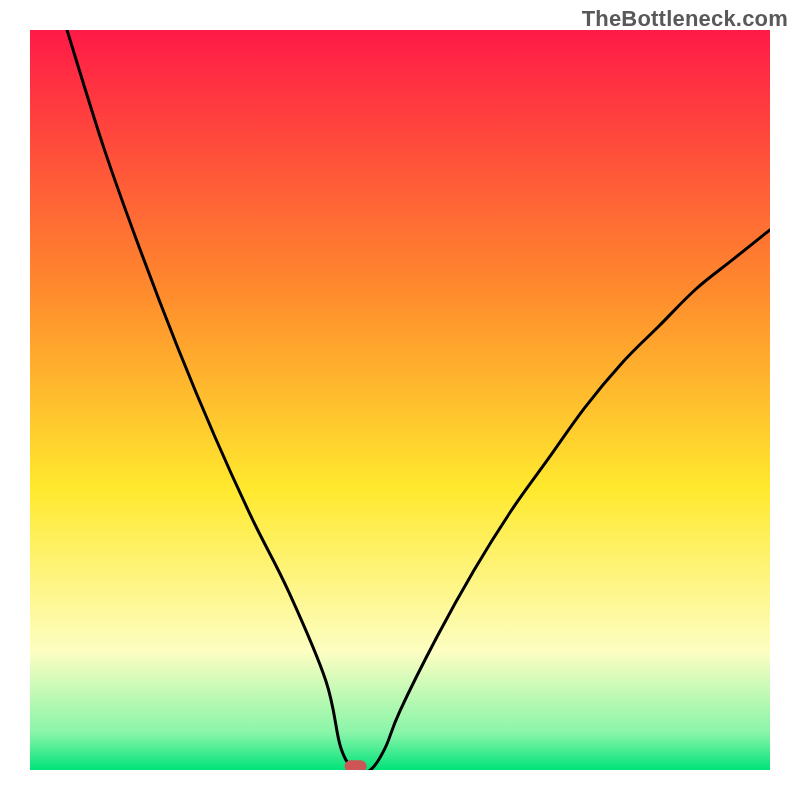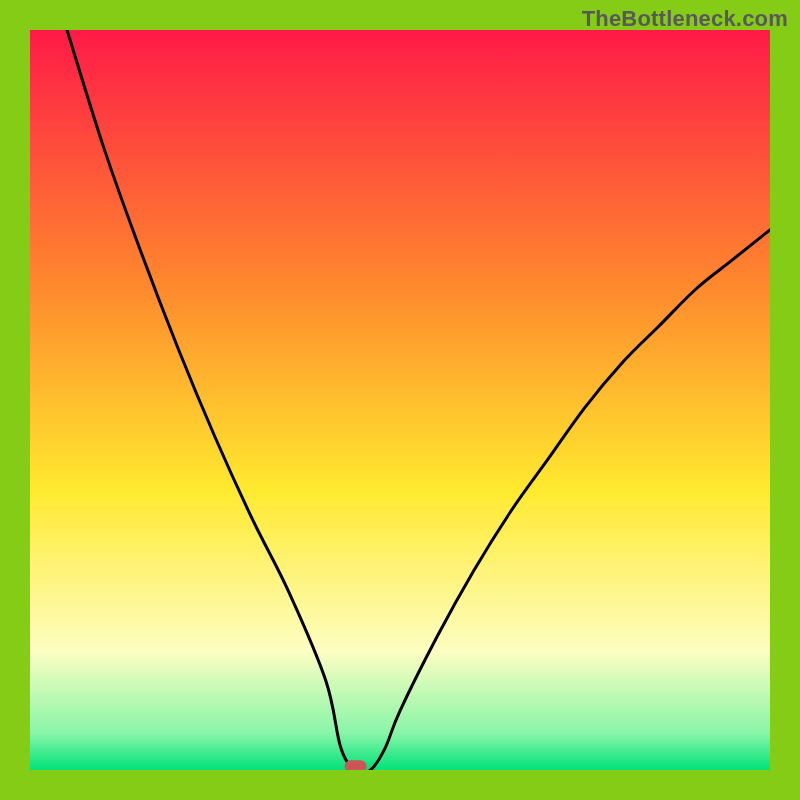--- a/index.html
+++ b/index.html
@@ -8,21 +8,21 @@
     width: 800px;
     height: 800px;
     background: #000;
     font-family: Arial, Helvetica, sans-serif;
     overflow: hidden;
   }
   .frame {
     position: relative;
     width: 800px;
     height: 800px;
-    background: #84cc16;
+    background: #ffffff;
     text-decoration: underline;
   }
   .plot-area {
     position: absolute;
     left: 30px;
     top: 30px;
     width: 740px;
     height: 740px;
   }
   .plot-area svg {

